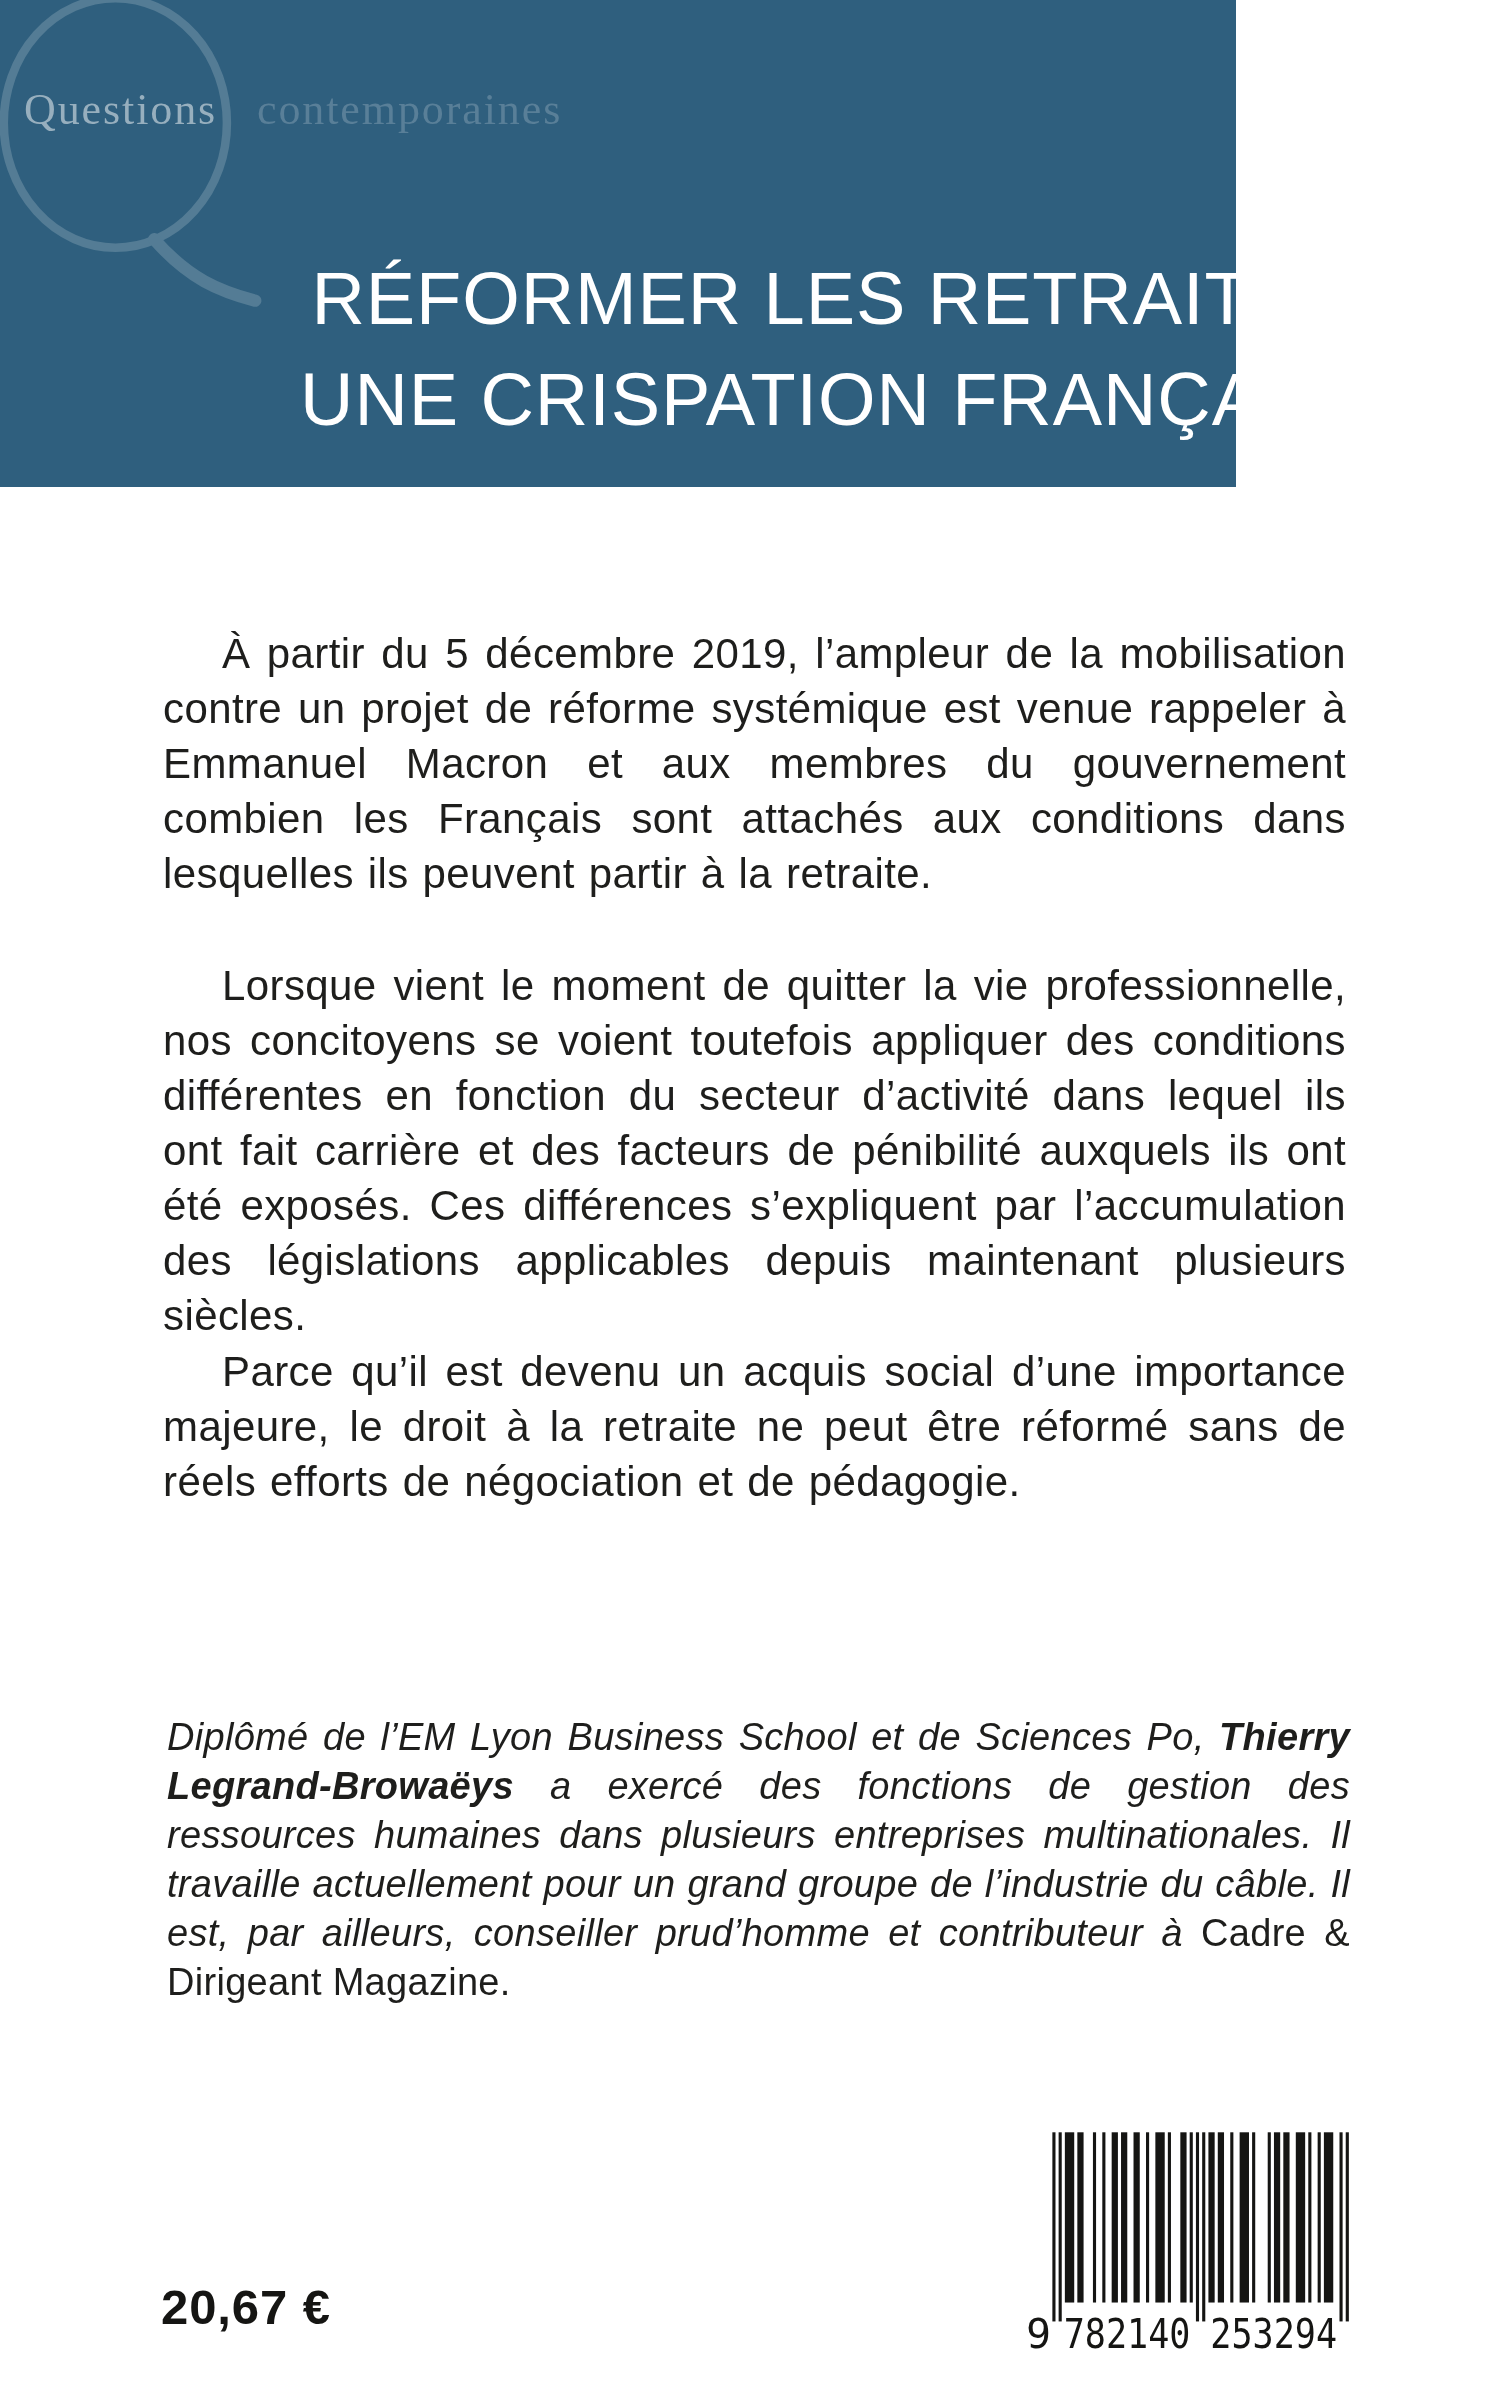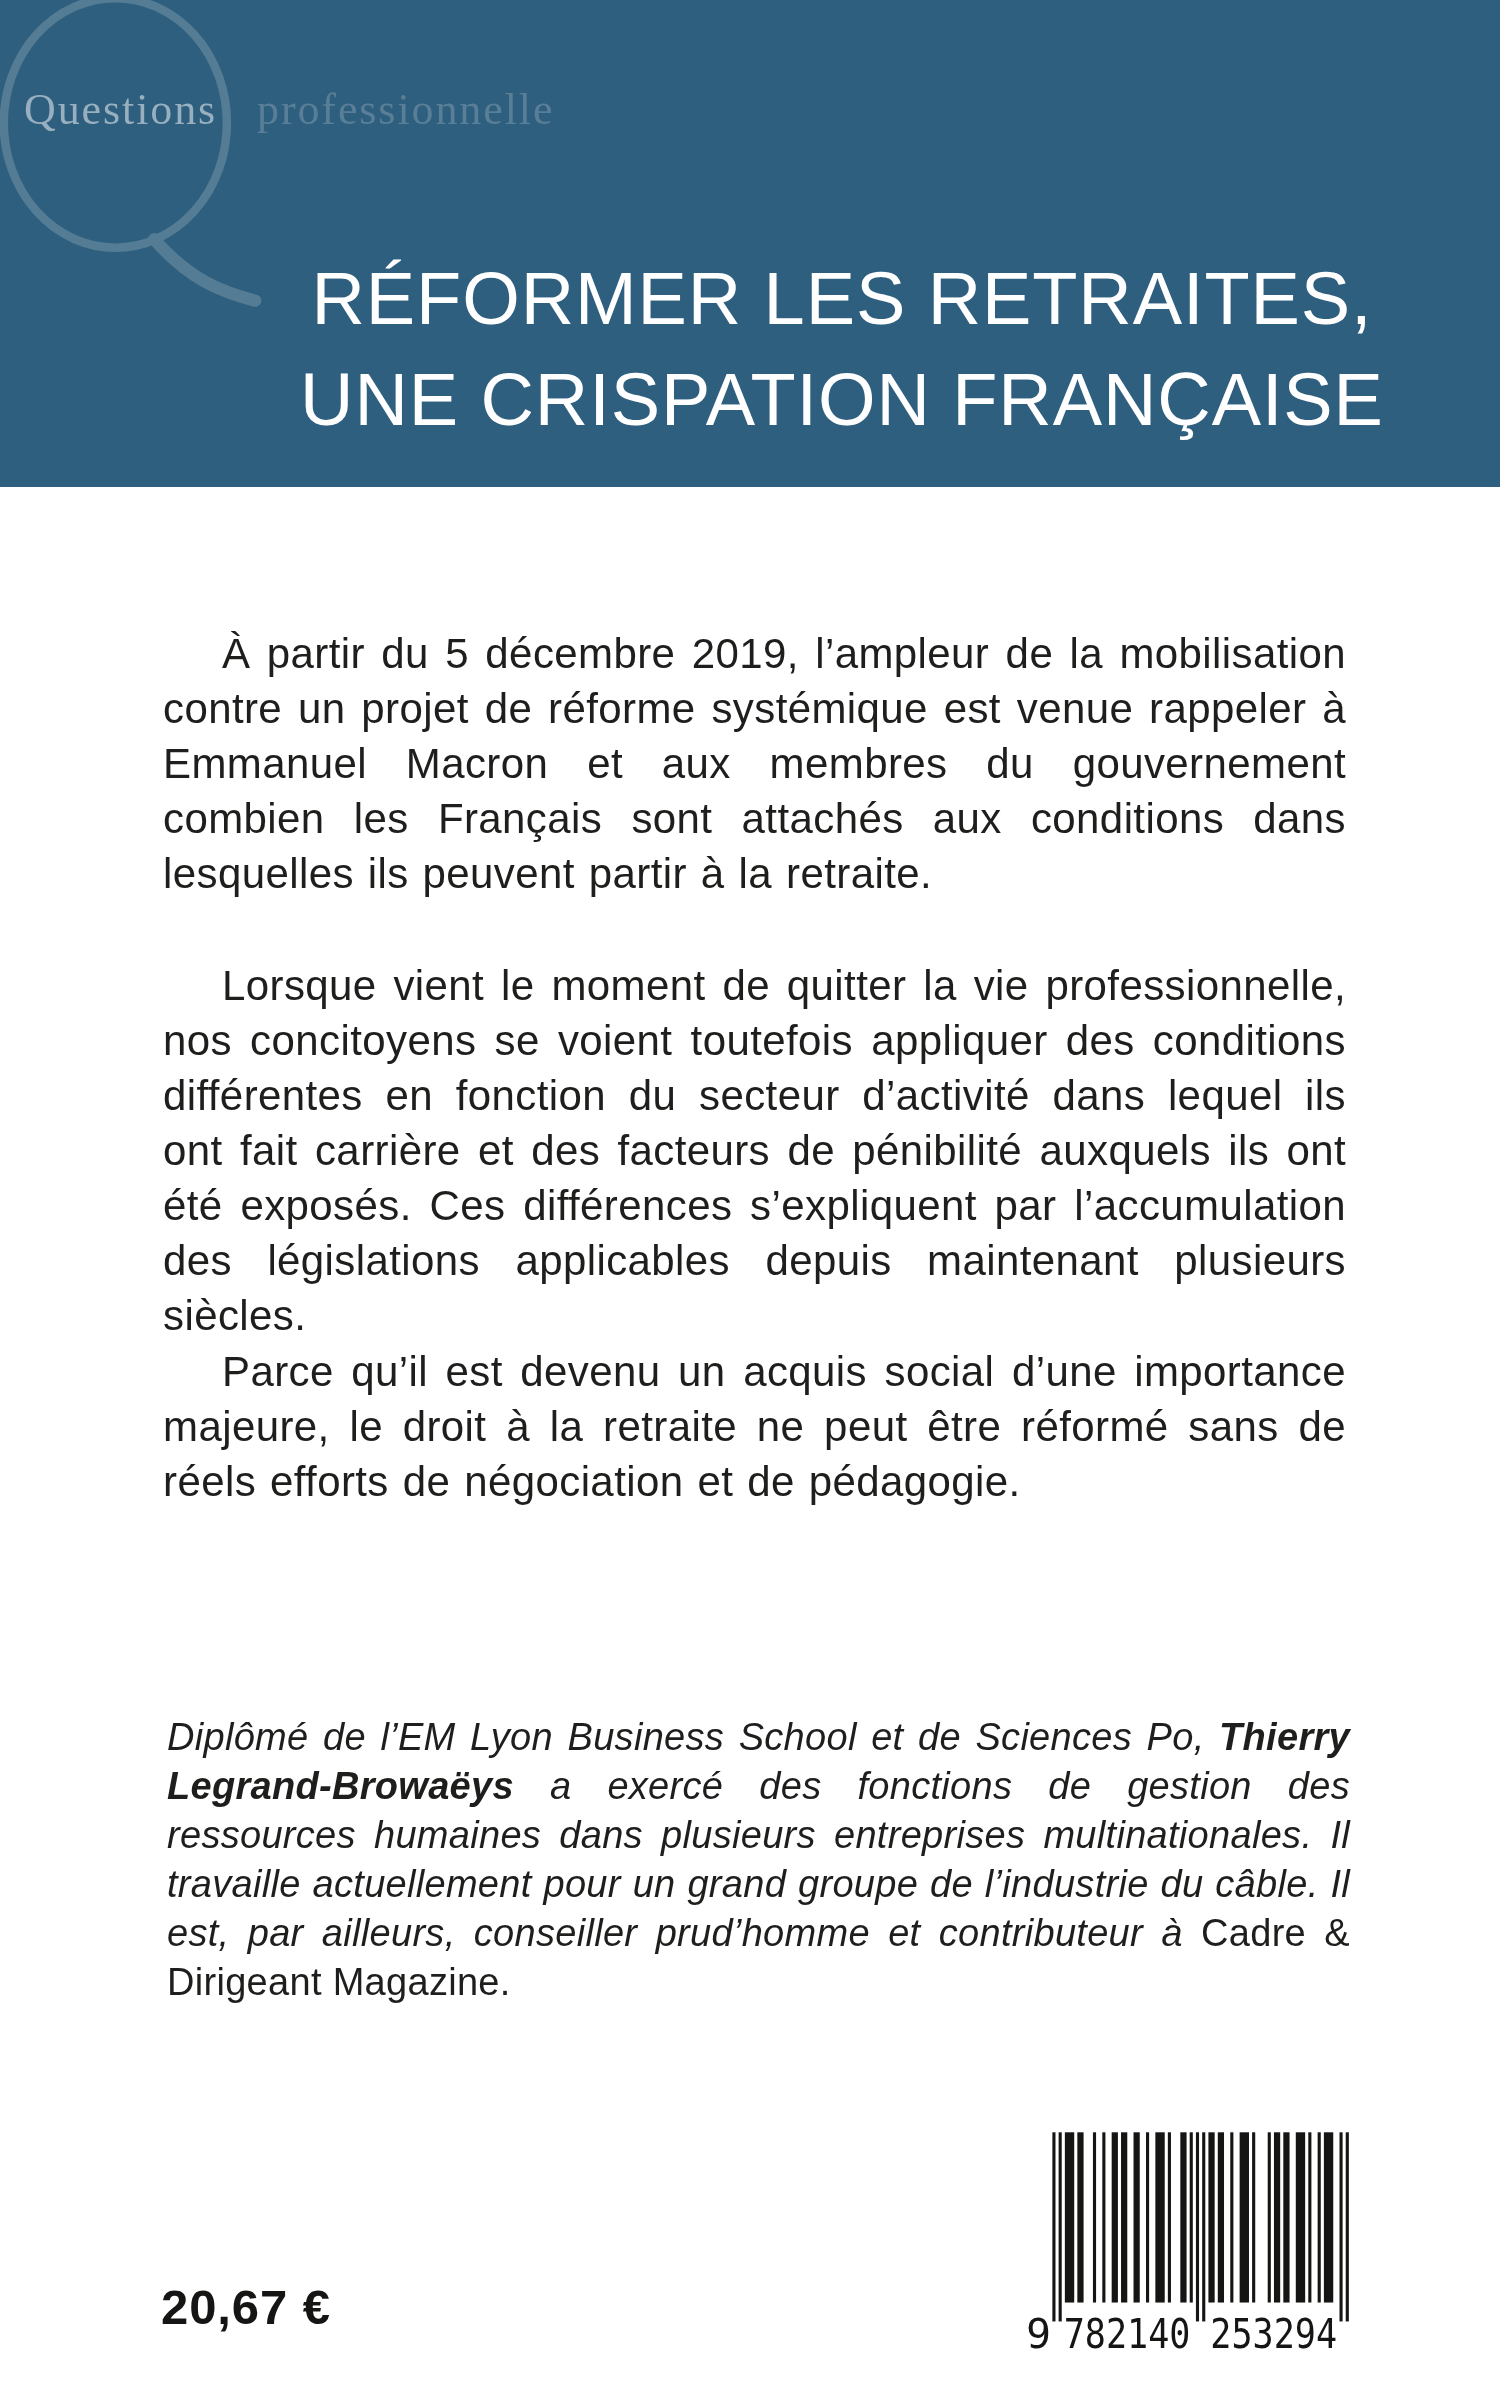--- a/index.html
+++ b/index.html
@@ -6,21 +6,21 @@
   .cover{
     position:relative;
     width:1508px;height:2402px;
     background:#ffffff;
     font-family:"Liberation Sans",sans-serif;
     color:var(--body-text,#1e1e1c);
     overflow:hidden;
   }
   
   .band{
-    position:absolute;left:0;top:0;width:1500px;height:487px;
+    position:absolute;left:0;top:0;width:1236px;height:487px;
     background:var(--band,#2f5f7e);
   }
   .q-logo{position:absolute;left:0;top:0;width:312px;height:331px;}
   .logo-text{
     position:absolute;top:88px;
     font-family:"Liberation Serif",serif;
     font-size:44px;line-height:44px;letter-spacing:1.9px;font-weight:400;
     white-space:nowrap;
   }
   .logo-questions{left:24px;color:var(--logo-questions,#97afbe);}
@@ -71,21 +71,21 @@
 <body>
 
 <div class="cover">
 
   <div class="band">
     <svg class="q-logo" viewBox="0 0 330 350" aria-hidden="true">
       <ellipse cx="122" cy="130" rx="118" ry="132" fill="none" stroke="var(--logo-ring,#547C95)" stroke-width="9"></ellipse>
       <path d="M 163 253 C 200 295 232 308 270 318" fill="none" stroke="var(--logo-ring,#547C95)" stroke-width="13" stroke-linecap="round"></path>
     </svg>
     <span class="logo-text logo-questions">Questions</span>
-    <span class="logo-text logo-contemporaines">professionnelle</span>
+    <span class="logo-text logo-contemporaines">contemporaines</span>
 
     <div class="title">
       <div>RÉFORMER LES RETRAITES,</div>
       <div>UNE CRISPATION FRANÇAISE</div>
     </div>
   </div>
 
   <p class="para p1">À partir du 5 décembre 2019, l’ampleur de la mobilisation contre un projet de réforme systémique est venue rappeler à Emmanuel Macron et aux membres du gouvernement combien les Français sont attachés aux conditions dans lesquelles ils peuvent partir à la retraite.</p>
   <p class="para p2">Lorsque vient le moment de quitter la vie professionnelle, nos concitoyens se voient toutefois appliquer des conditions différentes en fonction du secteur d’activité dans lequel ils ont fait carrière et des facteurs de pénibilité auxquels ils ont été exposés. Ces différences s’expliquent par l’accumulation des législations applicables depuis maintenant plusieurs siècles.</p>
   <p class="para p3">Parce qu’il est devenu un acquis social d’une importance majeure, le droit à la retraite ne peut être réformé sans de réels efforts de négociation et de pédagogie.</p>

